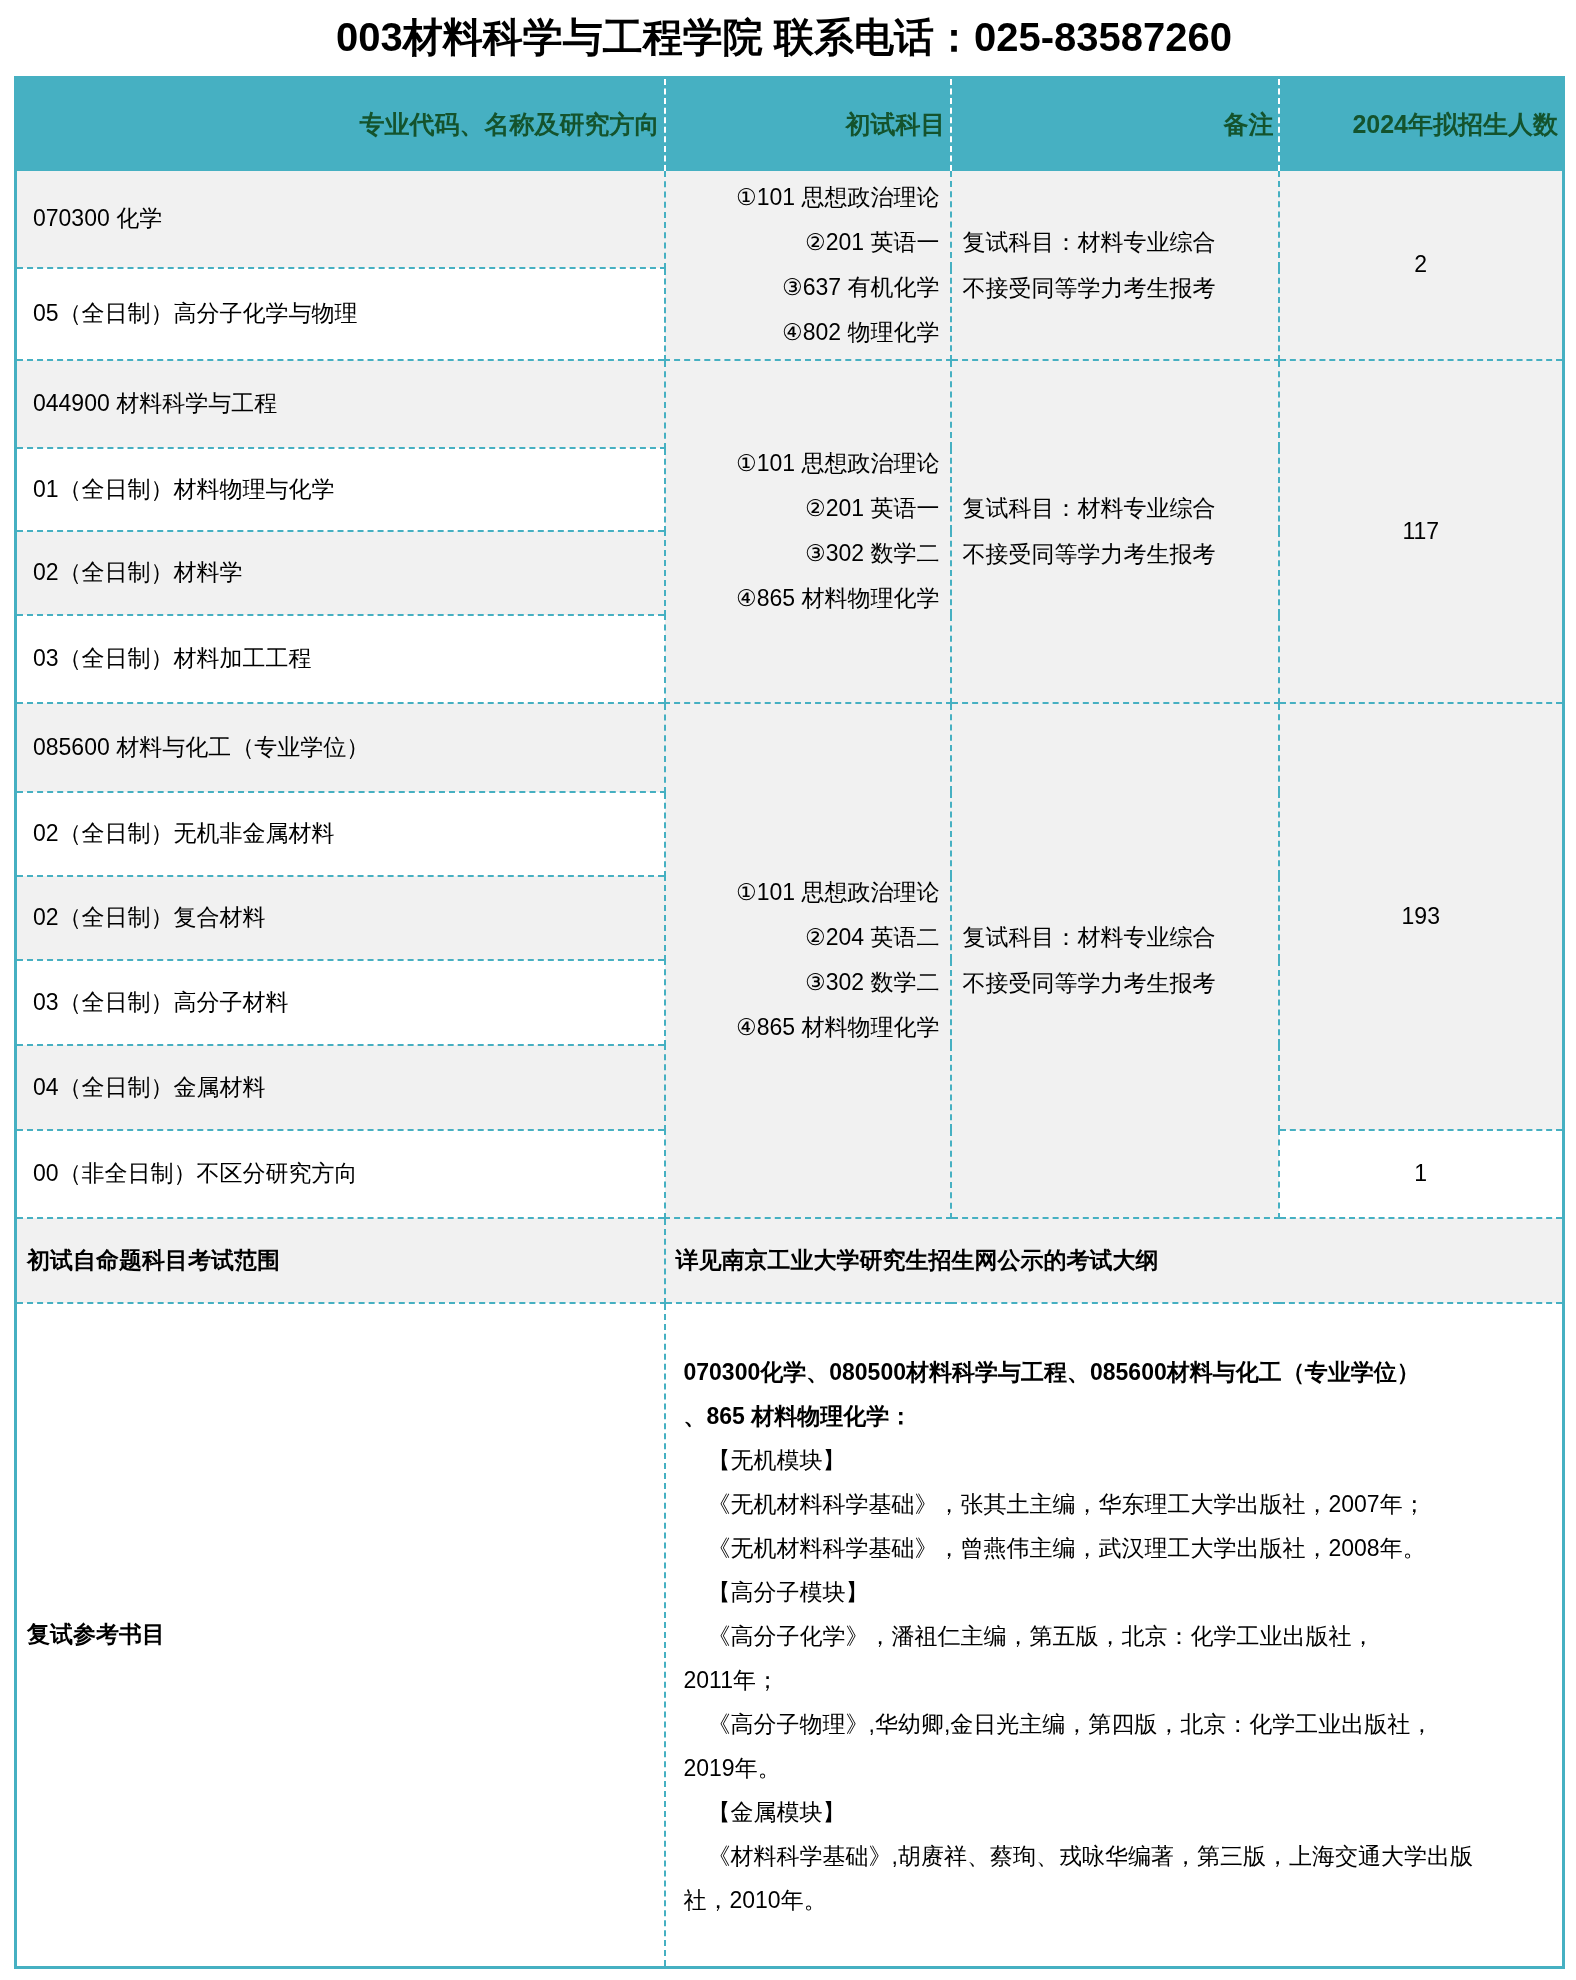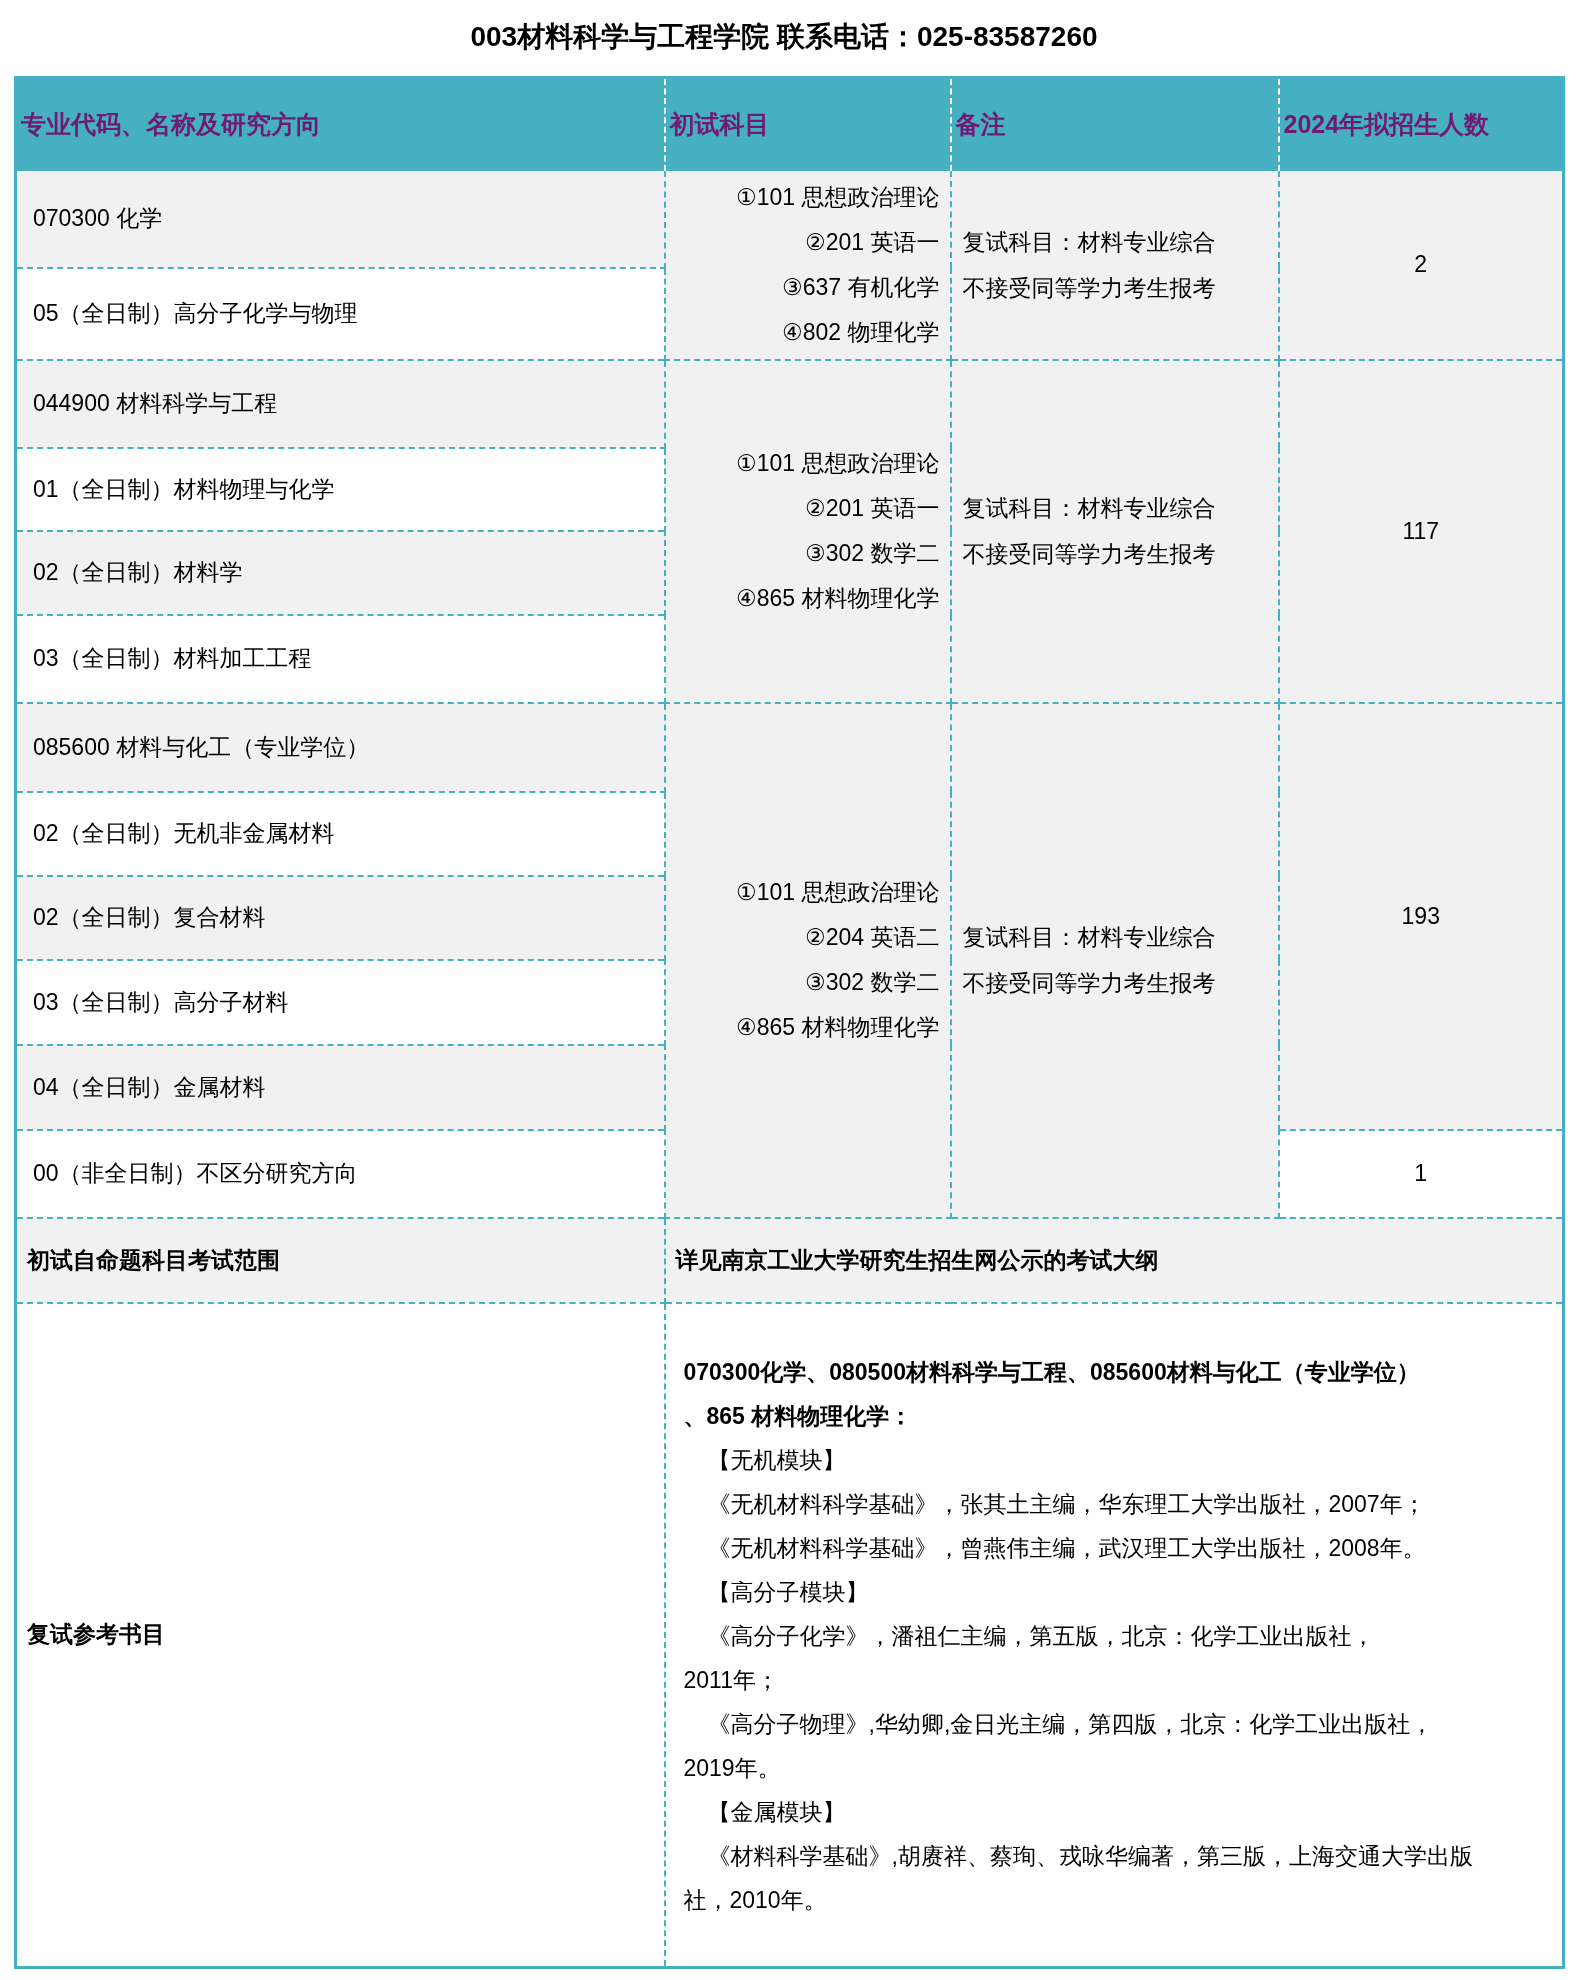--- a/index.html
+++ b/index.html
@@ -12,39 +12,39 @@
   html,body{margin:0;padding:0;}
   body{
     width:1576px;
     height:1980px;
     background:#fff;
     color:#000;
     font-family:"Liberation Sans","DejaVu Sans",sans-serif;
   }
   .page-title{
     text-align:center;
-    font-size:28px;
+    font-size:40px;
     font-weight:bold;
     line-height:54px;
     margin:10px 8px 12px 0;
     letter-spacing:0px;
   }
   table.adm{
     table-layout:fixed;
     width:1548px;
     margin-left:14px;
     border-collapse:collapse;
     border:3px solid var(--teal);
   }
   th{
     background:var(--teal);
-    color:#701a75;
+    color:#14532d;
     font-size:25px;
     font-weight:bold;
-    text-align:left;
+    text-align:right;
     vertical-align:middle;
     padding:0 4px;
   }
   th + th{ border-left:2px dashed #fff; }
   th{ border-bottom:hidden; }
   td{
     border:2px dashed var(--teal);
     font-size:23px;
     vertical-align:middle;
     padding:4px 10px;

